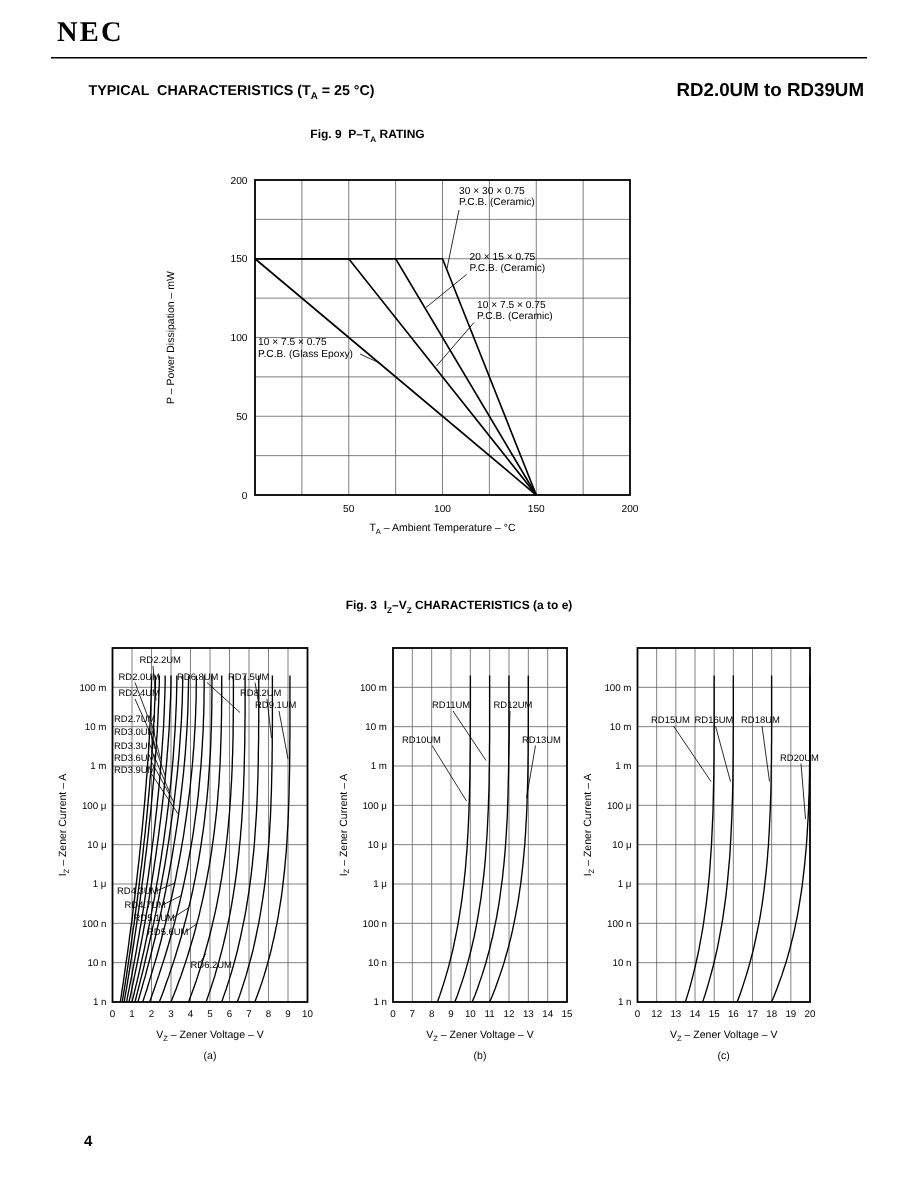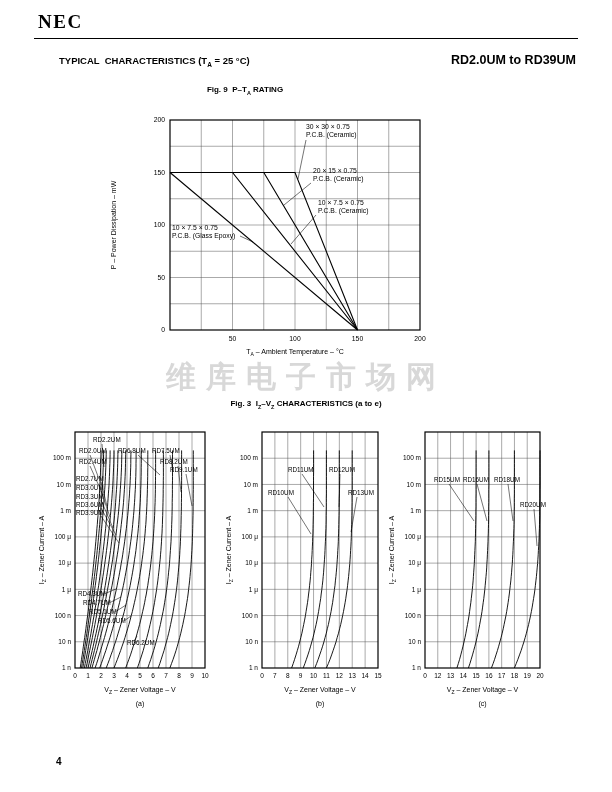--- a/index.html
+++ b/index.html
@@ -81,21 +81,20 @@
       <text x="278" y="110" font-size="6.8" fill="#000">10 × 7.5 × 0.75</text>
       <text x="278" y="117.8" font-size="6.8" fill="#000">P.C.B. (Ceramic)</text>
       <line x1="276" y1="120" x2="251" y2="149" stroke="#000" stroke-width="0.55"></line>
       <text x="132" y="135" font-size="6.8" fill="#000">10 × 7.5 × 0.75</text>
       <text x="132" y="142.8" font-size="6.8" fill="#000">P.C.B. (Glass Epoxy)</text>
       <line x1="200" y1="141" x2="213" y2="147" stroke="#000" stroke-width="0.55"></line>
       <text x="255" y="259" fill="#000" text-anchor="middle" font-size="7"><tspan>T</tspan><tspan dy="1.7" font-size="5.04">A</tspan><tspan dy="-1.7"> – Ambient Temperature – °C</tspan></text>
       <text x="0" y="0" font-size="7" fill="#000" text-anchor="middle" transform="translate(76 130) rotate(-90)">P – Power Dissipation – mW</text>
     </svg>
 
-  <div class="watermark">维库电子市场网</div>
 
   <div class="fig-title" id="fig2-title"><span>Fig. 3  I</span><sub>Z</sub><span>–V</span><sub>Z</sub><span> CHARACTERISTICS (a to e)</span></div>
   <svg id="fig2-svg" width="560" height="300">
       <g>
         <line x1="58" y1="17" x2="58" y2="253" stroke="#555" stroke-width="0.5"></line>
         <line x1="71" y1="17" x2="71" y2="253" stroke="#555" stroke-width="0.5"></line>
         <line x1="84" y1="17" x2="84" y2="253" stroke="#555" stroke-width="0.5"></line>
         <line x1="97" y1="17" x2="97" y2="253" stroke="#555" stroke-width="0.5"></line>
         <line x1="110" y1="17" x2="110" y2="253" stroke="#555" stroke-width="0.5"></line>
         <line x1="123" y1="17" x2="123" y2="253" stroke="#555" stroke-width="0.5"></line>

